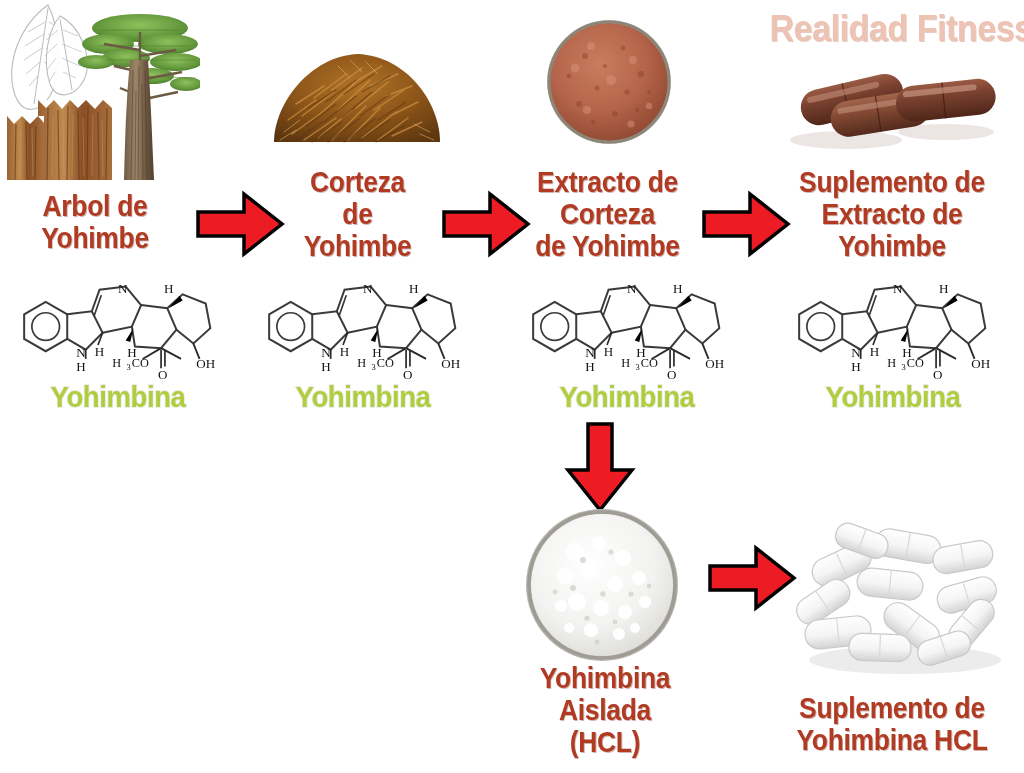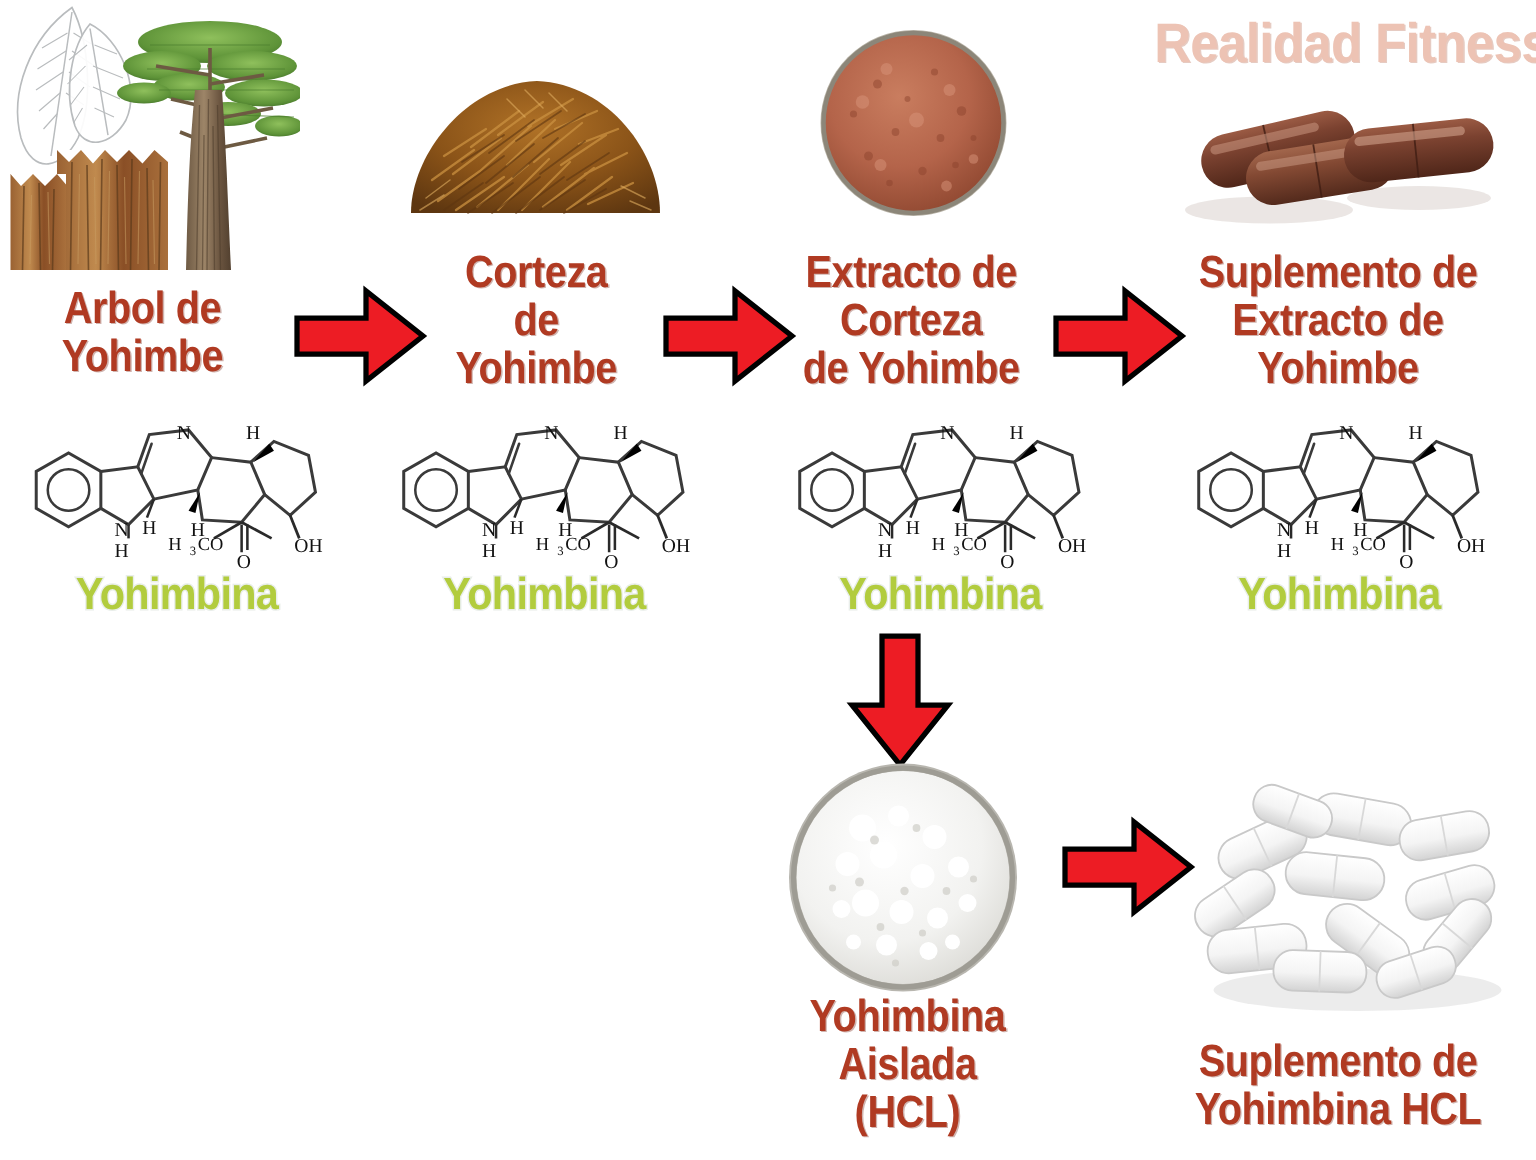--- a/index.html
+++ b/index.html
@@ -10,21 +10,20 @@
   }
   body {
     font-family: "Liberation Sans", sans-serif;
   }
   #stage {
     position: relative;
     width: 1024px;
     height: 773px;
     background: #ffffff;
     overflow: hidden;
-    border-radius: 11px;
   }
 
   
   .label {
     position: absolute;
     text-align: center;
     color: #b03a22;
     font-family: "Liberation Sans Narrow", "Liberation Sans", sans-serif;
     font-weight: bold;
     font-stretch: condensed;

